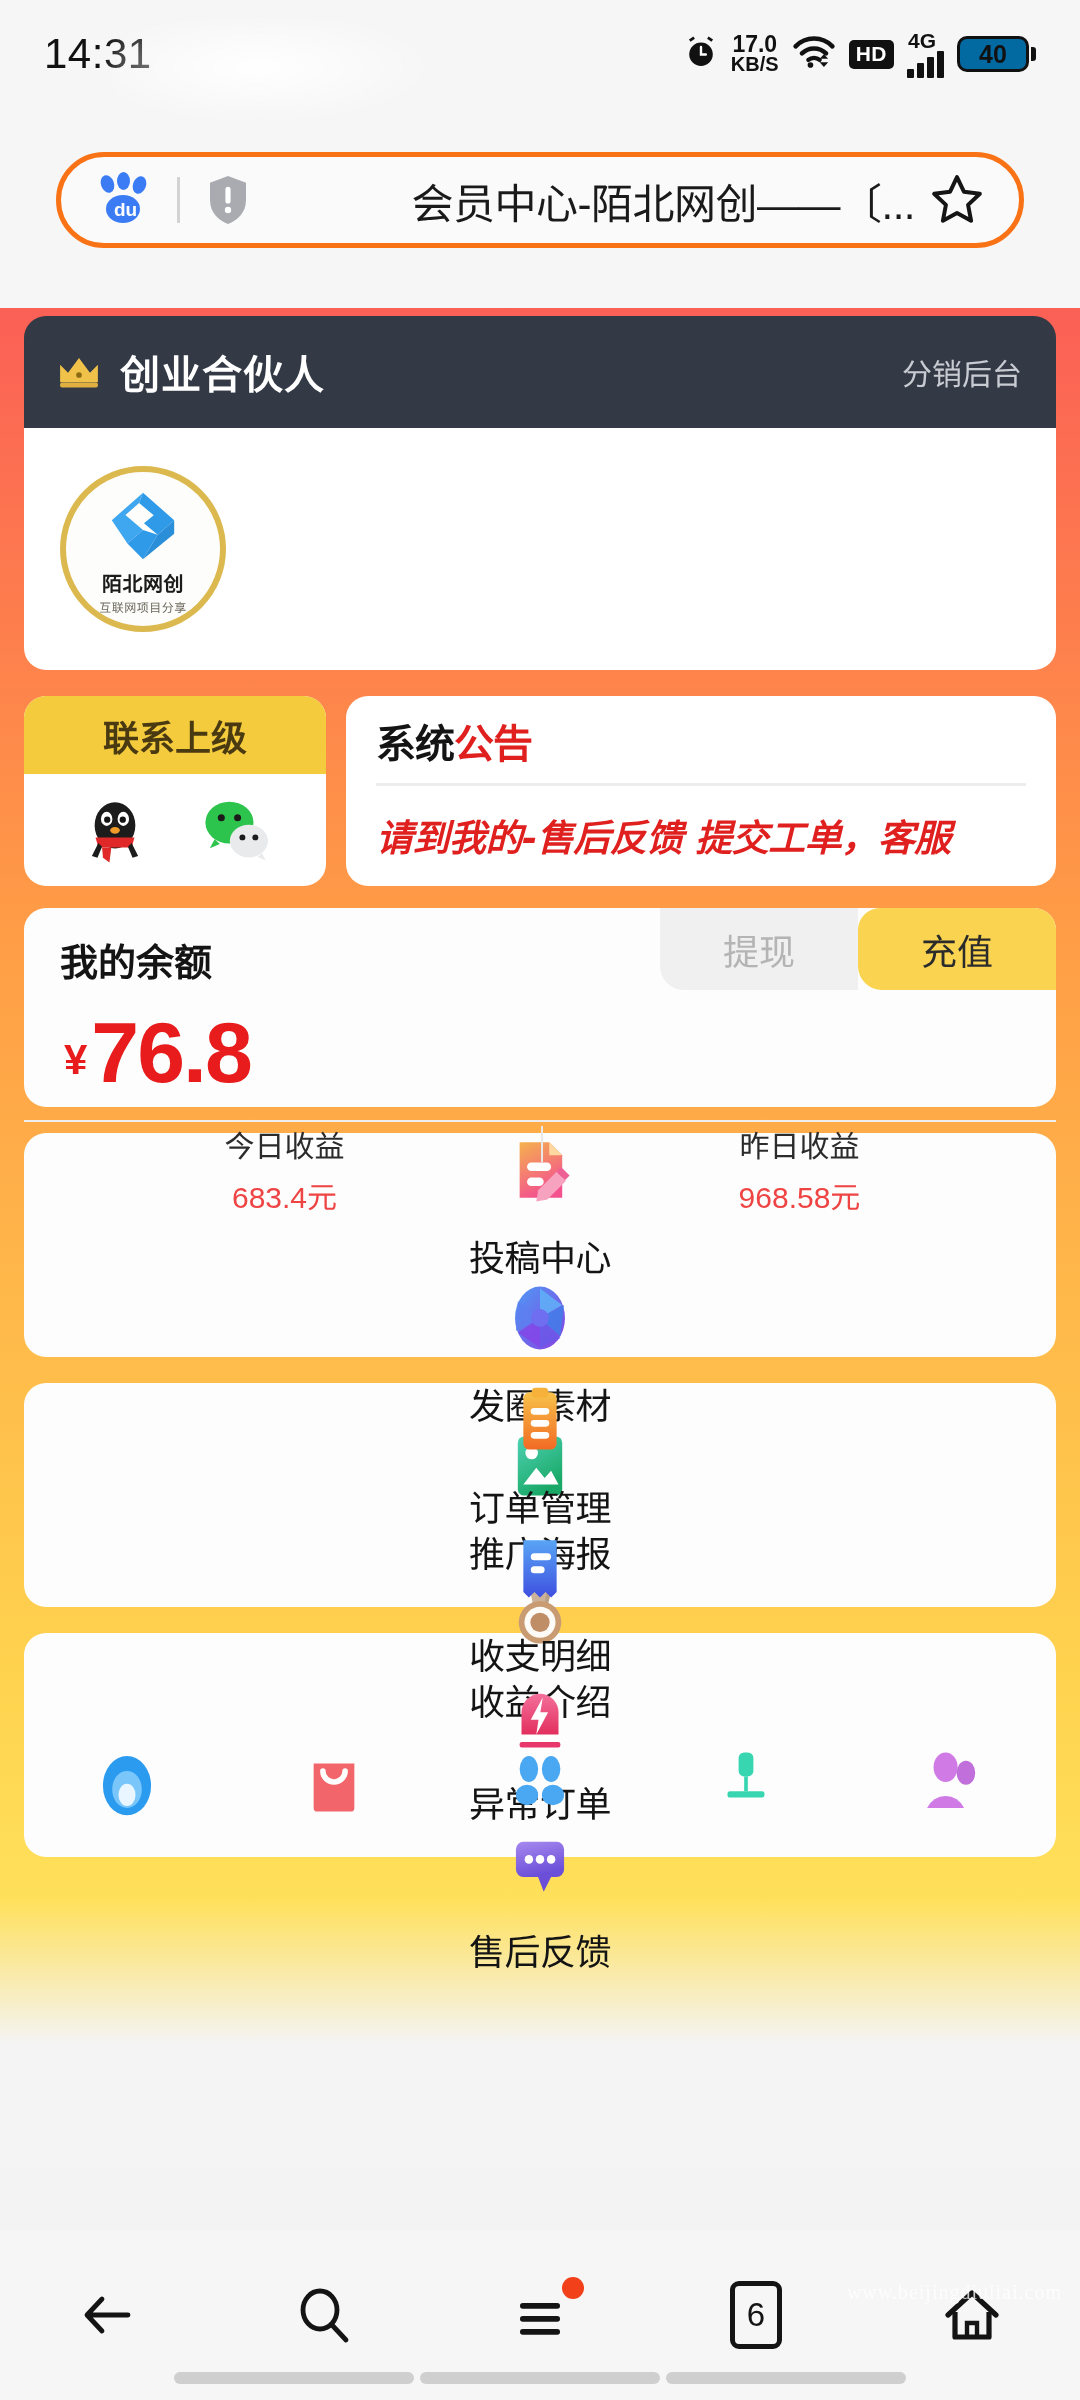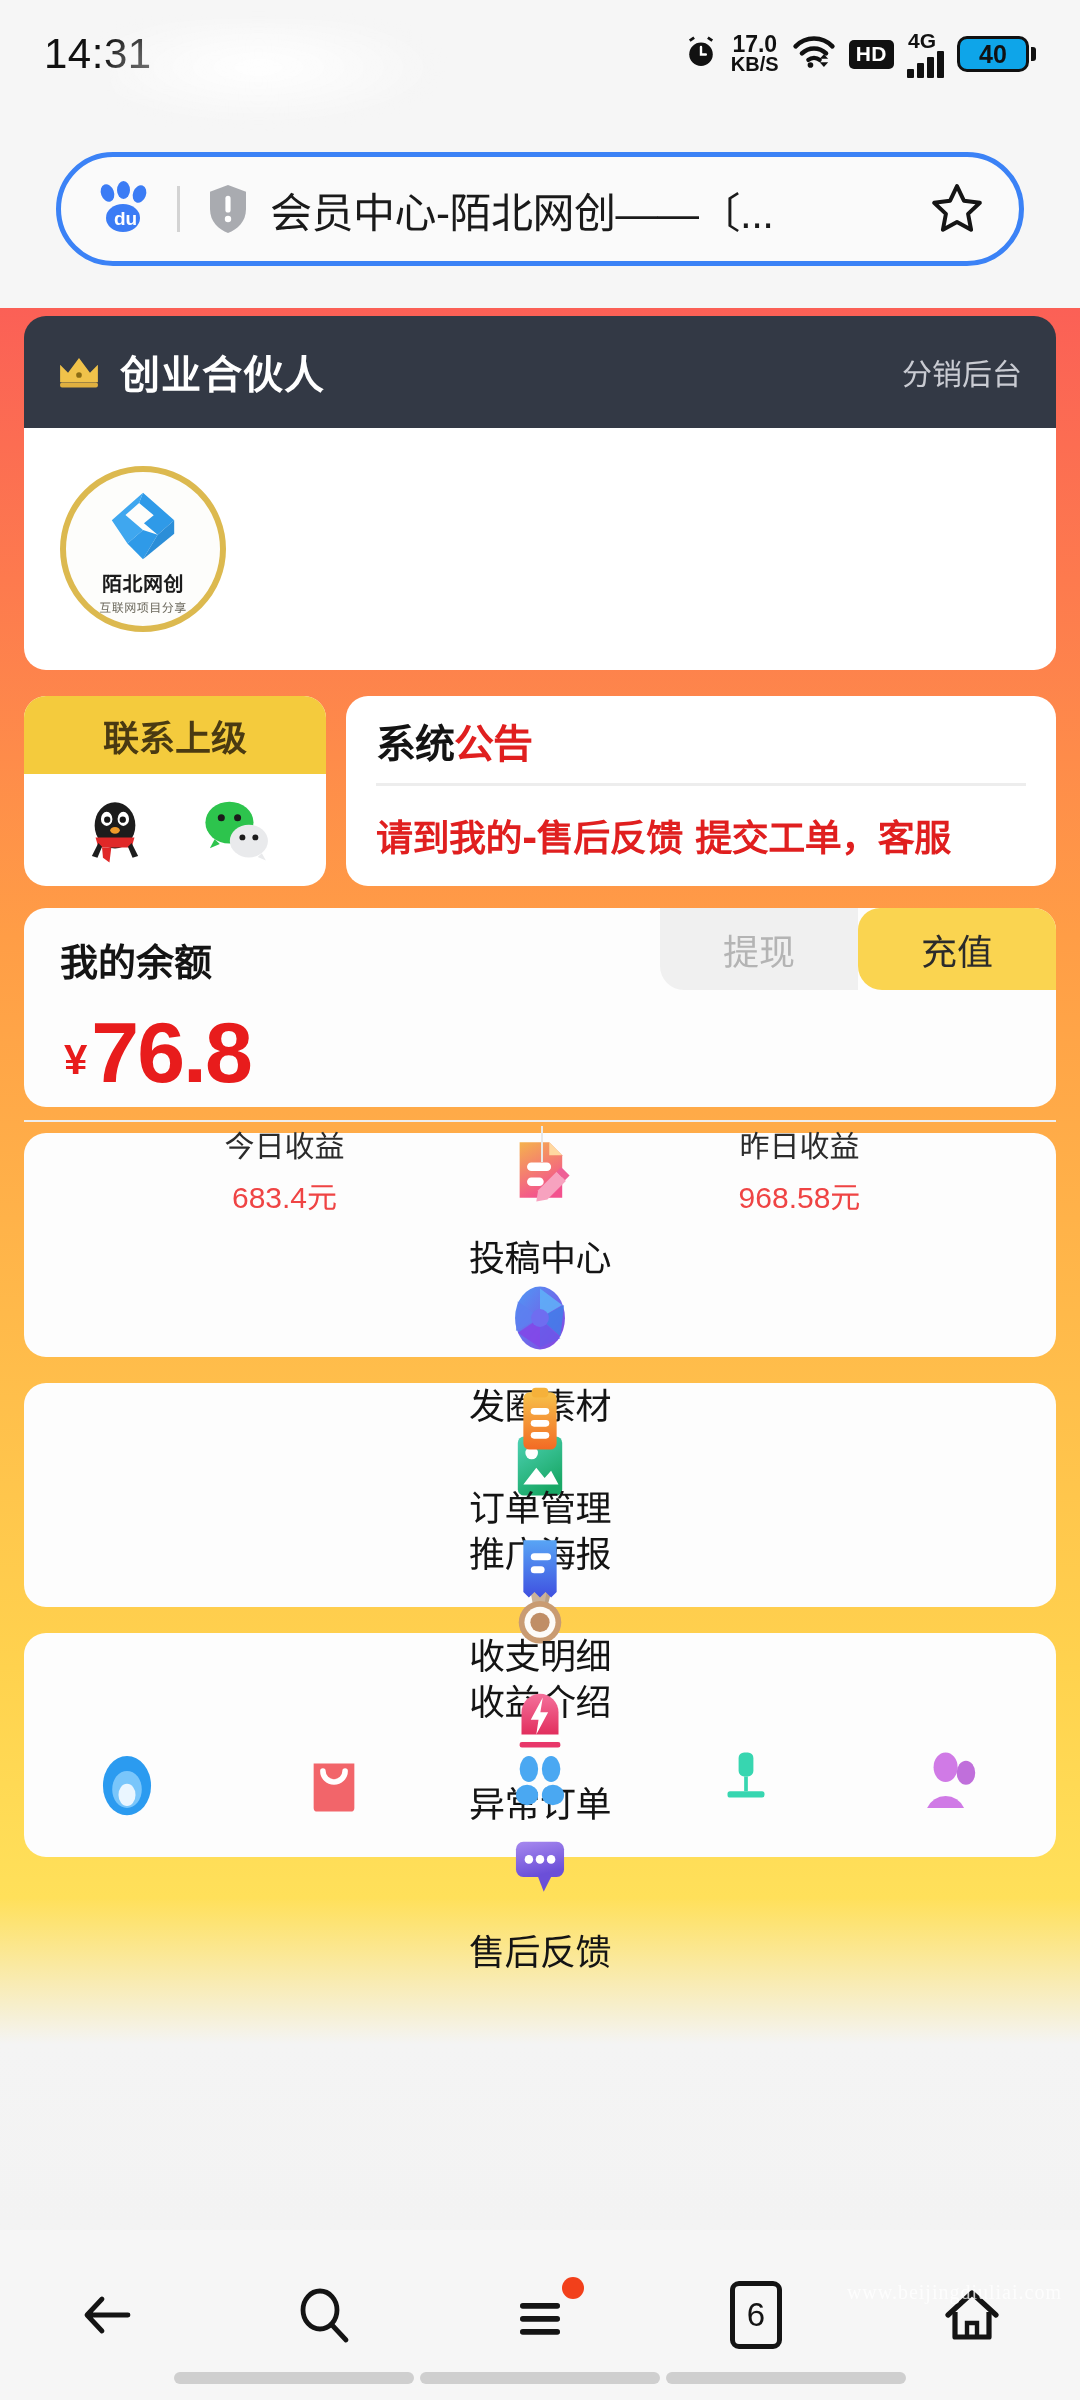--- a/index.html
+++ b/index.html
@@ -25,31 +25,31 @@
   .hd-badge { background:#111; color:#fff; font-size:21px; font-weight:700;
               border-radius:5px; padding:2px 7px 3px; letter-spacing:0.5px; }
   .sig-wrap { display:flex; flex-direction:column; align-items:flex-start; }
   .sig-4g { font-size:21px; font-weight:700; color:#111; line-height:1;
             margin-bottom:1px; margin-left:1px; }
   .sig-bars { display:flex; align-items:flex-end; gap:3px; height:26px; }
   .sig-bars i { display:block; width:7px; background:#111; border-radius:1px; }
   .battery { display:flex; align-items:center; }
   .bat-body { width:72px; height:36px; border:3px solid #111; border-radius:10px;
               display:flex; align-items:center; justify-content:center;
-              font-size:25px; font-weight:700; color:#111; background:#0ea5e9; }
+              font-size:25px; font-weight:700; color:#111; background:#0369a1; }
   .bat-tip { width:5px; height:14px; background:#111; border-radius:0 3px 3px 0; margin-left:2px; }
   .blurmark { position:absolute; left:110px; top:20px; width:330px; height:105px;
               background:radial-gradient(ellipse at 45% 45%, rgba(255,255,255,.95), rgba(246,246,246,0) 72%);
               filter:blur(6px); pointer-events:none; }
 
   
   .urlbar {
-    position:absolute; top:152px; left:56px; width:968px; height:114px;
-    background:#fafafa; border:5px solid #3b82f6; border-radius:60px;
-    display:flex; align-items:center; padding:0 34px; z-index:25;
+    position:absolute; top:152px; left:56px; width:968px; height:96px;
+    background:#fafafa; border:5px solid #f97316; border-radius:60px;
+    display:flex; align-items:center; padding:0 34px; z-index:25;text-align:right;
   }
   .baidu-paw { width:56px; height:56px; position:relative; flex:0 0 auto; }
   .baidu-paw i { position:absolute; background:#3b7cf5; border-radius:50%; display:block; }
   .pw1 { width:13px; height:18px; left:6px;  top:3px;  transform:rotate(-20deg); }
   .pw2 { width:13px; height:18px; left:22px; top:0px; }
   .pw3 { width:13px; height:18px; left:38px; top:4px;  transform:rotate(20deg); }
   .pwbig { width:34px; height:28px; left:11px; top:23px; border-radius:48% 48% 42% 42%; }
   .pwdu { position:absolute; left:19px; top:27px; color:#fff; font-size:19px;
           font-weight:700; font-style:normal; background:none; border-radius:0; }
   .url-div { width:3px; height:46px; background:#d3d3d3; margin:0 26px; }
@@ -103,21 +103,21 @@
 
   .notice { flex:1; background:#fff; border-radius:22px; padding:16px 0 0 30px;
             overflow:hidden; }
   .notice-hd { font-size:40px; font-weight:900; letter-spacing:-1px;
                font-family:"DejaVu Sans",sans-serif; }
   .notice-hd .blk { color:#141414; }
   .notice-hd .red { color:#e01f1f; }
   .notice-line { height:3px; background:#ededed; margin:13px 30px 0 0; }
   .notice-txt { margin-top:22px; font-size:37px; font-weight:700; color:#e01f1f;
                 white-space:nowrap; letter-spacing:-0.5px;
-                font-family:"DejaVu Sans",sans-serif; }
+                font-family:"DejaVu Sans",sans-serif;font-style:italic; }
 
   
   .balance { margin:22px 24px 0; background:#fdfdfd; border-radius:22px;
              position:relative; height:199px; }
   .bal-tabs { position:absolute; right:0; top:0; display:flex; }
   .bal-tab { height:82px; display:flex; align-items:center; justify-content:center;
              font-size:36px; }
   .bal-tab.inactive { width:198px; background:#f0f0f0; color:#b4b4b4;
                       border-radius:0 0 0 24px; }
   .bal-tab.active { width:198px; background:#fad450; color:#2b2b2b;

